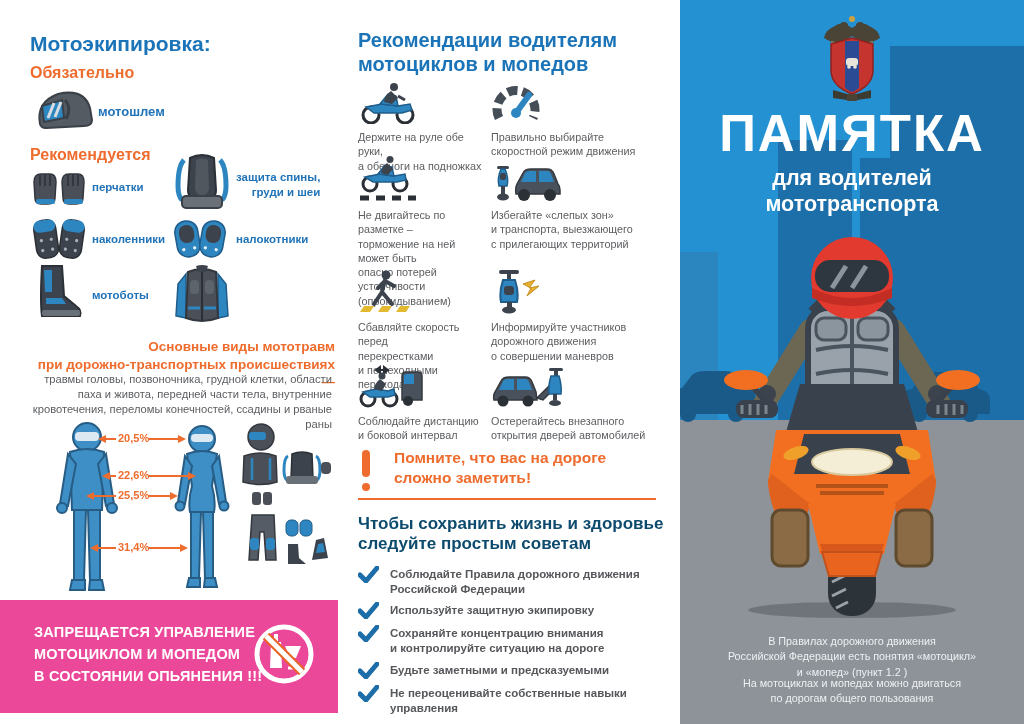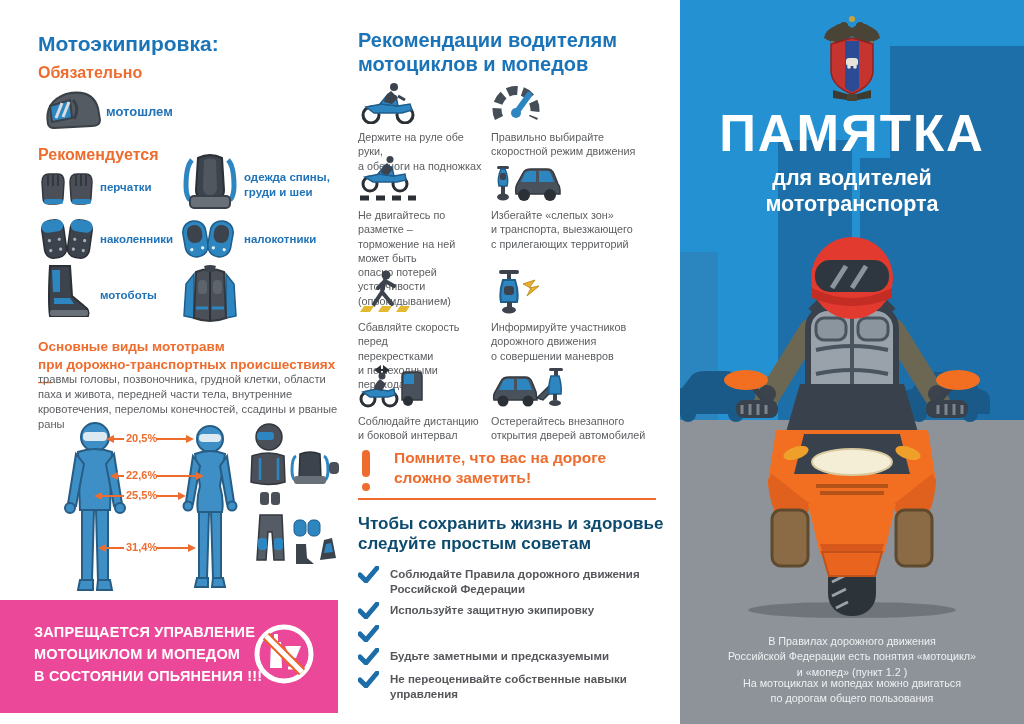--- a/index.html
+++ b/index.html
@@ -2,21 +2,21 @@
 <html><head>
 <meta charset="utf-8">
 <style>
   html,body{margin:0;padding:0;background:#e8e8e8;}
   #page{position:relative;width:1024px;height:724px;background:#ffffff;overflow:hidden;
         font-family:"Liberation Sans",sans-serif;-webkit-font-smoothing:antialiased;}
   .abs{position:absolute;}
   .preline{white-space:pre-line;}
 
   
-  #col-left{left:38px;top:28px;width:305px;height:570px;}
+  #col-left{left:30px;top:28px;width:305px;height:570px;text-align:right;}
   .h-main{color:#1b74b8;font-size:21px;font-weight:bold;}
   .h-orange{color:#ee6c2d;font-size:16px;font-weight:bold;}
   .item-label{color:#2173b8;font-size:11.5px;font-weight:bold;line-height:1.28;}
   .injuries-h{color:#ee6c2d;font-size:13.5px;font-weight:bold;line-height:1.3;}
   .injuries-t{color:#5b5d60;font-size:11.2px;line-height:1.35;width:302px;}
   .pct{color:#ee6c2d;font-size:11px;font-weight:bold;}
 
   
   #ban-banner{left:0;top:600px;width:338px;height:113px;background:#ec4899;}
   #ban-text{position:absolute;left:34px;top:22px;color:#ffffff;font-size:14.5px;
@@ -93,21 +93,21 @@
 
     <div class="abs" style="left:142px;top:124px;">
       <svg width="60" height="62" viewBox="0 0 60 62">
         <path d="M12 8 Q6 14 6 34 Q6 44 10 48" fill="none" stroke="#2e86c1" stroke-width="5"></path>
         <path d="M48 8 Q54 14 54 34 Q54 44 50 48" fill="none" stroke="#2e86c1" stroke-width="5"></path>
         <path d="M18 6 Q30 0 42 6 L44 38 Q44 48 30 50 Q16 48 16 38 Z" fill="#3c434c" stroke="#2b3036" stroke-width="2"></path>
         <path d="M24 8 Q30 5 36 8 L37 36 Q37 42 30 44 Q23 42 23 36 Z" fill="#50575f"></path>
         <rect x="10" y="44" width="40" height="12" rx="4" fill="#6a7077" stroke="#3a4047" stroke-width="2"></rect>
       </svg>
     </div>
-    <div class="abs item-label preline" style="left:206px;top:142px;">одежда спины,
+    <div class="abs item-label preline" style="left:206px;top:142px;">защита спины,
 груди и шеи</div>
 
     <div class="abs" style="left:2px;top:188px;">
       <svg width="54" height="46" viewBox="0 0 54 46">
         <g transform="rotate(-8 14 22)">
           <rect x="3" y="4" width="22" height="38" rx="9" fill="#3c434c" stroke="#2b3036" stroke-width="1.5"></rect>
           <rect x="3" y="4" width="22" height="12" rx="6" fill="#2e86c1"></rect>
           <circle cx="9" cy="24" r="1.6" fill="#aab1b8"></circle>
             <circle cx="19" cy="24" r="1.6" fill="#aab1b8"></circle>
           <circle cx="9" cy="34" r="1.6" fill="#aab1b8"></circle>
@@ -433,20 +433,22 @@
       <div class="advice-item">
         <svg width="21" height="17" viewBox="0 0 21 17">
             <path d="M2 9 L8 15 L19 2" fill="none" stroke="#1d6da8" stroke-width="5" stroke-linecap="round" stroke-linejoin="round"></path>
           </svg>
         <span class="advice-text preline">Используйте защитную экипировку</span>
       </div>
       <div class="advice-item">
         <svg width="21" height="17" viewBox="0 0 21 17">
             <path d="M2 9 L8 15 L19 2" fill="none" stroke="#1d6da8" stroke-width="5" stroke-linecap="round" stroke-linejoin="round"></path>
           </svg>
+        <span class="advice-text preline">Сохраняйте концентрацию внимания
+и контролируйте ситуацию на дороге</span>
       </div>
       <div class="advice-item">
         <svg width="21" height="17" viewBox="0 0 21 17">
             <path d="M2 9 L8 15 L19 2" fill="none" stroke="#1d6da8" stroke-width="5" stroke-linecap="round" stroke-linejoin="round"></path>
           </svg>
         <span class="advice-text preline">Будьте заметными и предсказуемыми</span>
       </div>
       <div class="advice-item">
         <svg width="21" height="17" viewBox="0 0 21 17">
             <path d="M2 9 L8 15 L19 2" fill="none" stroke="#1d6da8" stroke-width="5" stroke-linecap="round" stroke-linejoin="round"></path>

